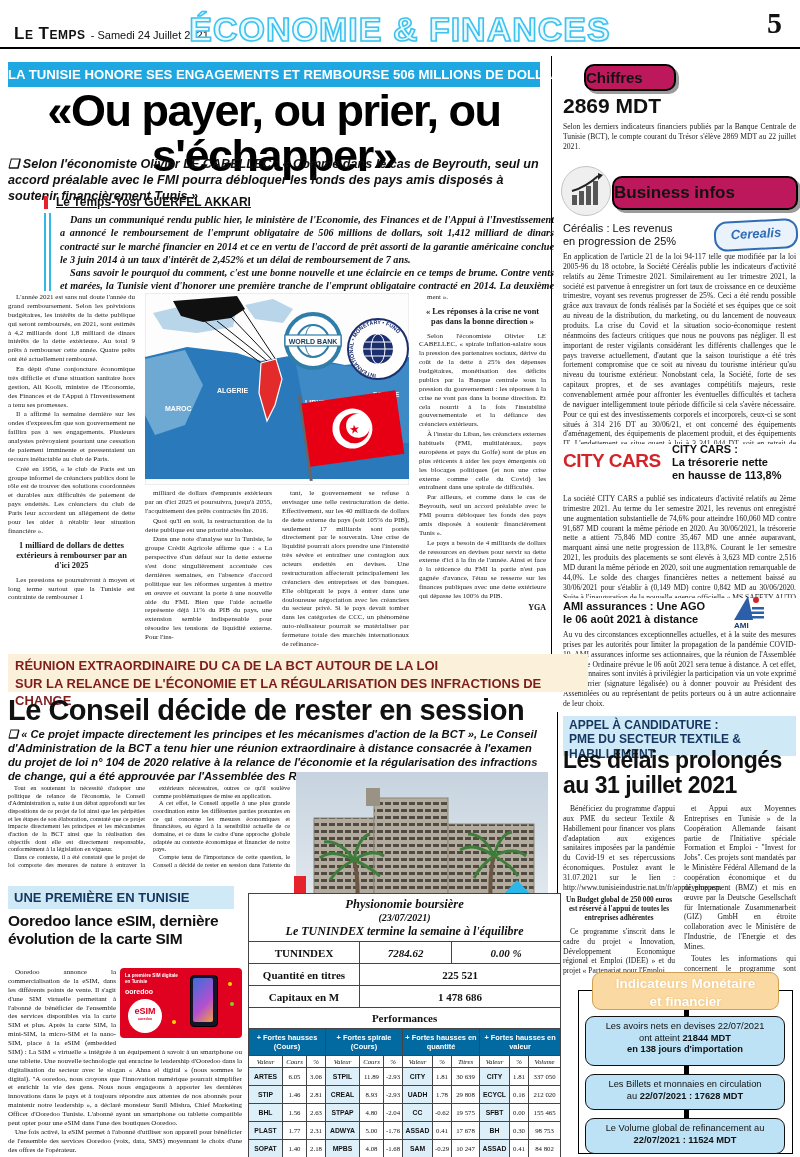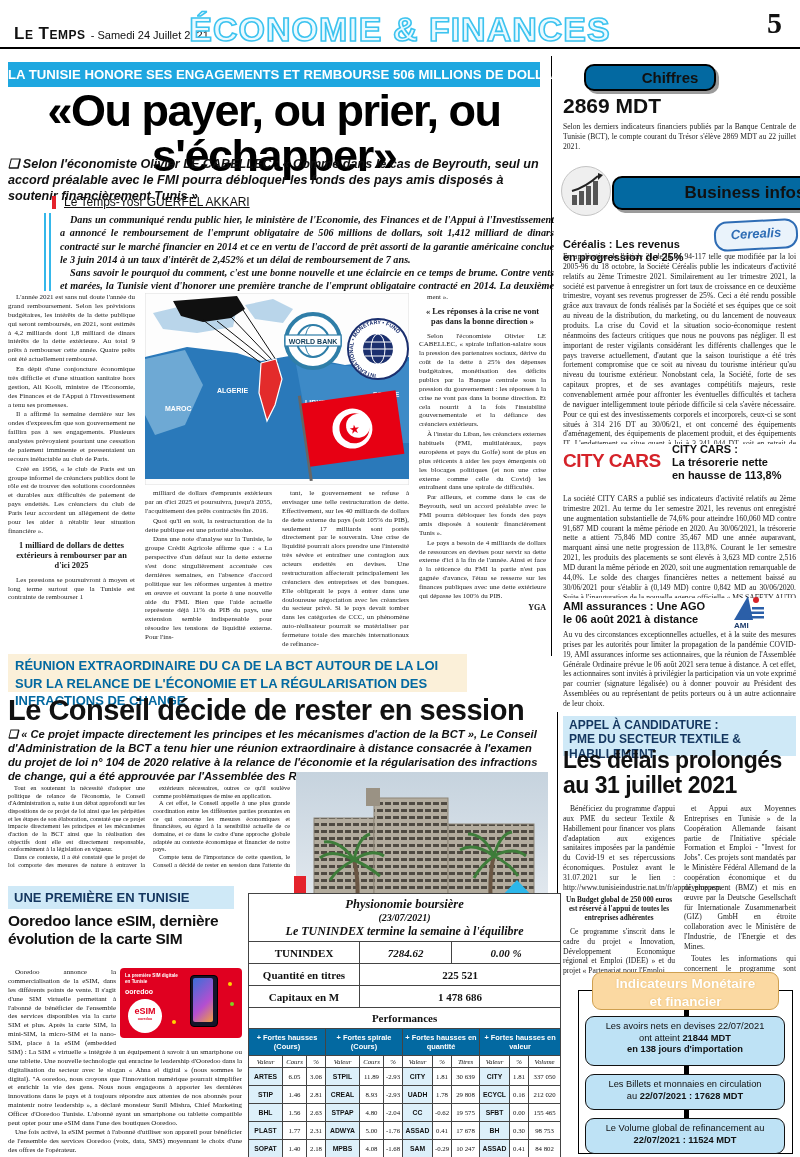--- a/index.html
+++ b/index.html
@@ -12,65 +12,65 @@
   .masthead .date{font-size:11px;font-weight:400;font-variant:normal;letter-spacing:0;}
   .section-title{left:50%;top:10px;transform:translateX(-50%);font-size:34px;font-weight:900;
         color:#e9f9ff;-webkit-text-stroke:1.6px #3cc3ef;text-shadow:0 0 1px #3cc3ef;letter-spacing:1px;white-space:nowrap;}
   .page-num{right:18px;top:6px;font-size:30px;font-weight:800;font-family:"Liberation Serif",serif;}
   .hrule{left:0;top:47px;width:800px;height:2px;background:#000;}
   .vrule1{left:551px;top:56px;width:1px;height:600px;background:#000;}
   .vrule2{left:557px;top:712px;width:1px;height:443px;background:#000;}
   
   .kicker{left:8px;top:62px;width:532px;height:25px;background:#1ea7e0;color:#fff;
         font-size:13.2px;font-weight:800;line-height:25px;padding-left:0;box-sizing:border-box;white-space:nowrap;}
-  .btn{background:#0369a1;border:2px solid #000;border-radius:10px;box-shadow:3px 3px 0 #9b9b9b;
-        text-align:center;font-weight:800;padding-left:40px;}
+  .btn{background:#be185d;border:2px solid #000;border-radius:10px;box-shadow:3px 3px 0 #9b9b9b;
+        font-weight:800;}
   .chiffres-btn{left:584px;top:64px;width:88px;height:23px;font-size:15px;line-height:23px;}
   .headline{left:8px;top:88px;width:532px;text-align:center;font-size:45px;font-weight:900;
         color:#000000;letter-spacing:-1.5px;line-height:1.0;}
   .standfirst{left:8px;top:156px;width:537px;font-size:12.6px;font-weight:700;font-style:italic;line-height:1.28;text-align:left;}
-  .byline{left:56px;top:195px;font-size:12px;font-weight:400;text-decoration:underline;margin-left:8px;}
+  .byline{left:56px;top:195px;font-size:12px;font-weight:700;text-decoration:underline;}
   .byline::before{content:"";position:absolute;left:-12px;top:1px;width:4px;height:13px;background:#e4232c;}
   .chapo{left:44px;top:213px;width:494px;height:78px;border-left:7px double #35b7ea;padding-left:9px;
         font-family:"Liberation Serif",serif;font-size:10.2px;font-weight:700;font-style:italic;
         line-height:1.3;text-align:justify;overflow:hidden;}
   .chapo p{margin:0;text-indent:10px;}
   .cols{left:8px;top:293px;width:540px;height:360px;display:flex;gap:10px;overflow:hidden;}
   .ncol{width:127px;height:360px;overflow:hidden;font-family:"Liberation Serif",serif;
         font-size:7px;line-height:1.27;text-align:justify;color:#1a1a1a;}
   .ncol p{margin:0 0 1px 0;text-indent:8px;}
   .subhead{font-size:8.3px;font-weight:700;text-align:center;margin:5px 0 4px 0;line-height:1.25;}
   .sig{text-align:right;font-weight:700;font-size:8px;margin-top:2px;}
   .illus{left:145px;top:293px;width:264px;height:192px;}
   .spacer{height:196px;}
   
   .sb-val{left:563px;top:94px;font-size:21px;font-weight:800;}
   .sb-txt{font-family:"Liberation Serif",serif;font-size:7.6px;line-height:1.3;text-align:justify;color:#1a1a1a;}
   .chiffres-txt{left:563px;top:122px;width:233px;}
   .biz-icon{left:561px;top:166px;width:48px;height:48px;border-radius:50%;background:#efefef;border:1px solid #c4c4c4;}
   .biz-btn{left:612px;top:176px;width:182px;height:30px;font-size:17px;line-height:30px;}
-  .cer-title{left:563px;top:222px;font-size:11px;font-weight:700;line-height:1.2;margin-top:16px;}
+  .cer-title{left:563px;top:222px;font-size:11px;font-weight:400;line-height:1.2;}
   .cer-logo{left:714px;top:220px;width:80px;height:26px;border:2px solid #2f6db5;border-radius:13px;
         background:#eaf3fb;color:#2f6db5;font-style:italic;font-weight:800;font-size:13px;
         text-align:center;line-height:24px;transform:rotate(-3deg);}
   .cer-txt{left:563px;top:252px;width:233px;height:192px;overflow:hidden;}
   .cc-logo{left:563px;top:450px;font-size:19px;font-weight:800;color:#d5232a;letter-spacing:-.5px;}
   .cc-title{left:672px;top:443px;font-size:11px;font-weight:800;line-height:1.2;}
   .cc-txt{left:563px;top:494px;width:233px;height:104px;overflow:hidden;}
   .ami-title{left:563px;top:600px;font-size:11px;font-weight:800;line-height:1.2;}
   .ami-logo{left:728px;top:594px;}
   .ami-txt{left:563px;top:630px;width:233px;height:80px;overflow:hidden;}
   .lb-banner{background:#cfe9f7;color:#14365f;font-weight:800;}
   .appel-banner{left:563px;top:716px;width:233px;height:40px;font-size:12px;line-height:1.2;padding:2px 0 0 6px;box-sizing:border-box;}
   .appel-head{left:563px;top:748px;font-size:23px;font-weight:800;line-height:1.1;letter-spacing:-.5px;}
   .appel-txt{left:563px;top:804px;width:233px;height:178px;column-count:2;column-gap:9px;overflow:hidden;}
   .appel-txt p{margin:0 0 2px 0;text-indent:7px;}
   .appel-sub{font-weight:700;text-align:center;text-indent:0 !important;margin:3px 0 !important;font-size:7.2px;}
   
-  .bct-kicker{left:8px;top:654px;width:459px;height:38px;background:#fbf0d9;color:#0369a1;
+  .bct-kicker{left:8px;top:654px;width:580px;height:38px;background:#fbf0d9;color:#7f1d1d;
         font-size:13px;font-weight:800;line-height:1.35;padding:3px 0 0 7px;box-sizing:border-box;}
   .bct-head{left:8px;top:694px;font-size:29px;font-weight:800;letter-spacing:-.5px;}
   .bct-stand{left:8px;top:727px;width:540px;font-size:11.2px;font-weight:700;font-style:italic;line-height:1.25;}
   .bct-cols{left:8px;top:784px;width:282px;height:84px;display:flex;gap:8px;overflow:hidden;}
   .bct-col{width:137px;font-family:"Liberation Serif",serif;font-size:6.3px;line-height:1.22;text-align:justify;}
   .bct-col p{margin:0;text-indent:6px;}
   .bct-photo{left:296px;top:772px;width:252px;height:160px;}
   
   .oo-banner{left:8px;top:886px;width:226px;height:23px;font-size:13px;line-height:23px;padding-left:6px;box-sizing:border-box;}
   .oo-head{left:8px;top:912px;width:236px;font-size:15.5px;font-weight:800;line-height:1.15;letter-spacing:-.3px;}

